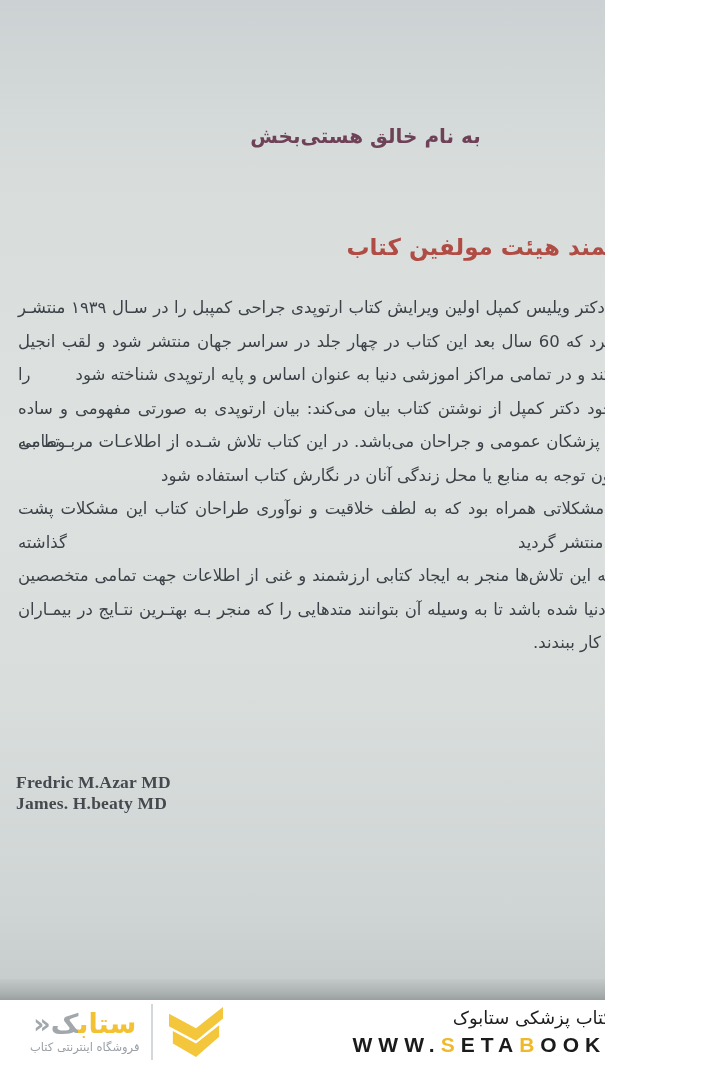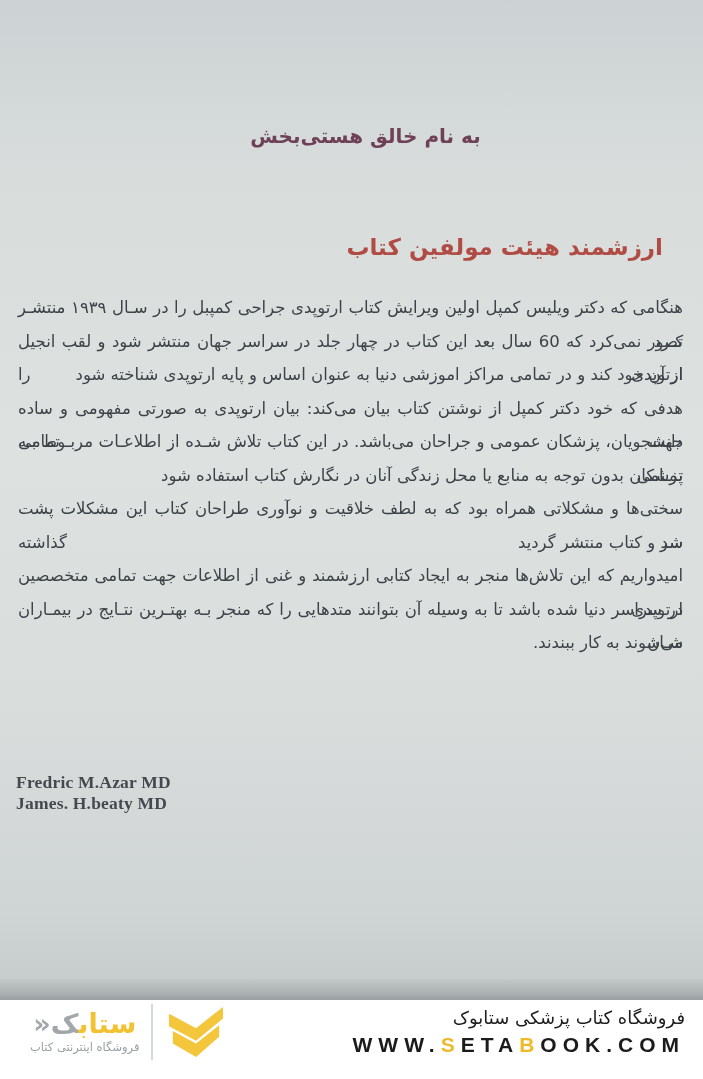--- a/index.html
+++ b/index.html
@@ -1,19 +1,19 @@
 <!DOCTYPE html>
 <html lang="fa"><head>
 <meta charset="utf-8">
 <style>
   html,body{margin:0;padding:0;}
   body{font-family:"DejaVu Sans","Liberation Sans",sans-serif;}
   .screen{
     position:relative;
-    width:703px;height:1079px;
+    width:605px;height:1079px;
     overflow:hidden;
     background:#d6dbda;
   }
   
   .scan{
     position:absolute;left:0;top:0;width:703px;height:990px;
     background:linear-gradient(180deg,#ccd2d3 0%,#d8dddc 18%,#dde1e0 45%,#d9dedd 70%,#cfd4d4 92%,#c6cbcb 100%);
   }
   .scan-shadow{
     position:absolute;left:0;top:979px;width:703px;height:21px;

